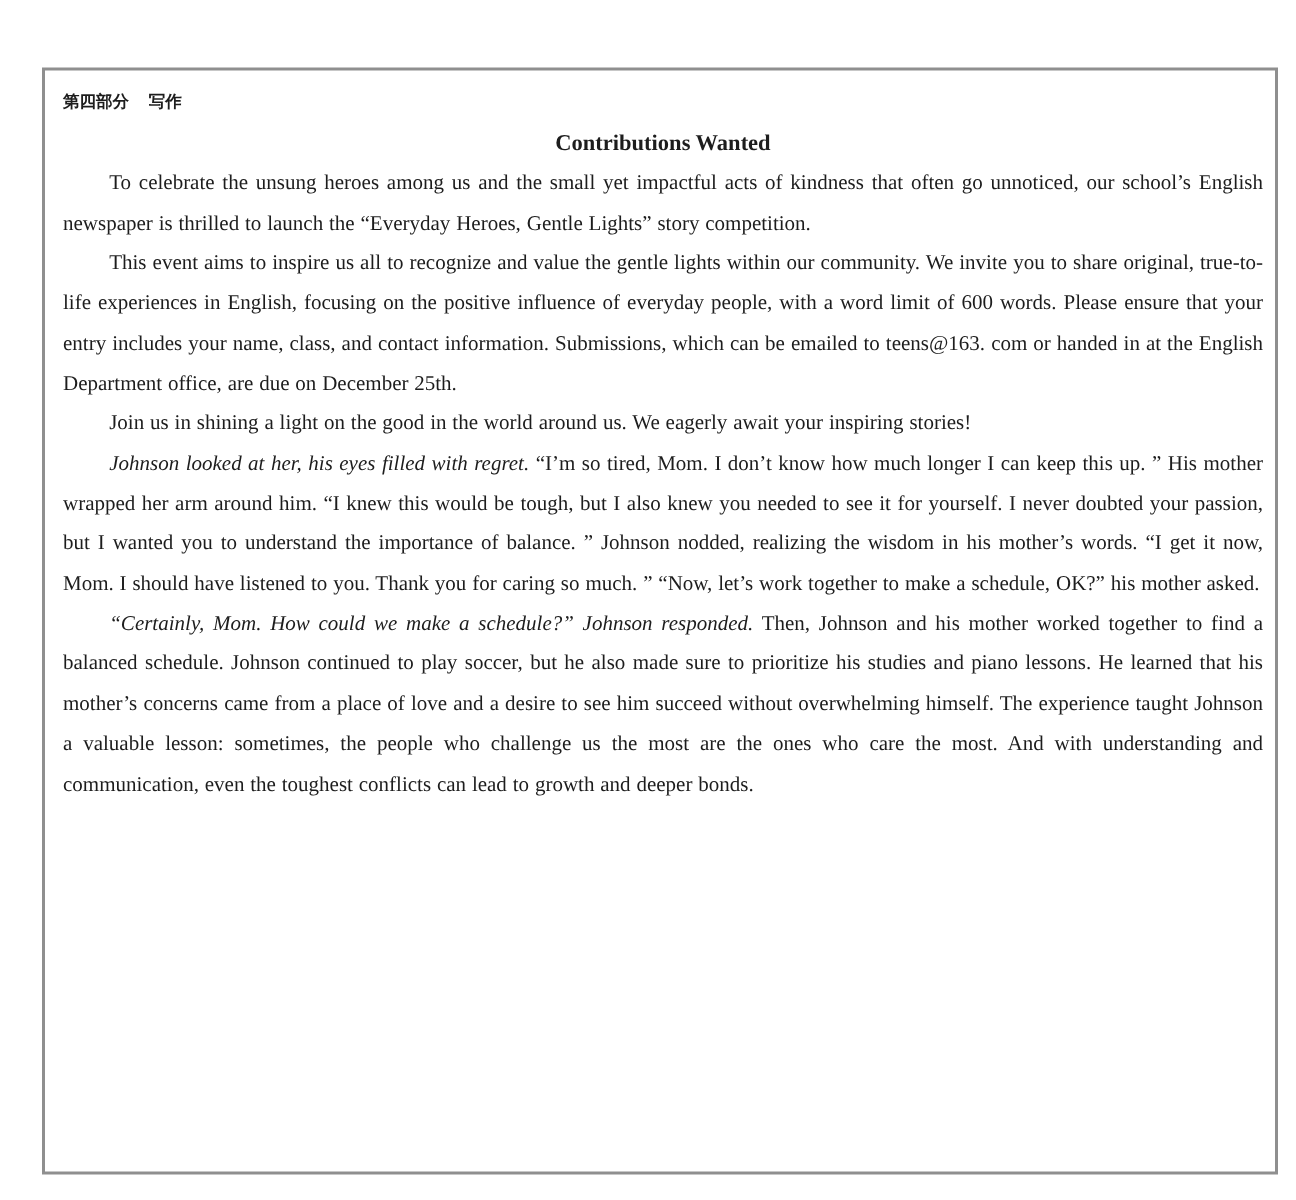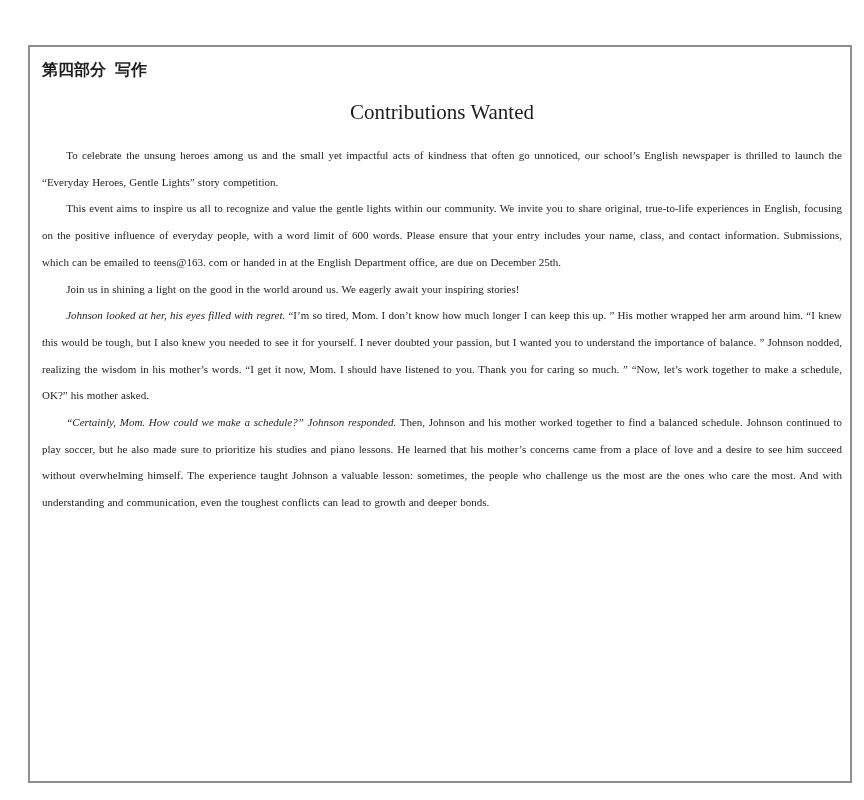--- a/index.html
+++ b/index.html
@@ -6,30 +6,30 @@
   body{
     width:864px;height:800px;position:relative;background:#ffffff;
     font-family:"Liberation Serif","DejaVu Serif",serif;
   }
   .sheet{
     position:absolute;left:28px;top:45px;width:824px;height:738px;
     box-sizing:border-box;border:2px solid #8f8f8f;background:#ffffff;
     padding:9px 8px 8px 12px;overflow:hidden;color:#1d1d1d;
   }
   .zh-heading{
-    font-family:Liberation Sans, sans-serif;
-    font-weight:bold;font-size:16px;line-height:27px;white-space:pre-wrap;
+    font-family:Liberation Mono, monospace;
+    font-weight:bold;font-size:11px;line-height:27px;white-space:pre-wrap;
     margin:0;
   }
   .doc-title{
-    margin:16px;text-align:center;font-weight:normal;font-size:21px;line-height:27px;
+    margin:0;text-align:center;font-weight:bold;font-size:15px;line-height:27px;
     font-family:"Liberation Serif","DejaVu Serif",serif;
   }
   p.body-par{
-    margin:0;font-size:11px;line-height:26.7px;text-align:justify;
+    margin:0;font-size:14px;line-height:26.7px;text-align:justify;
     text-indent:2.2em;word-spacing:0.4px;
   }
   p.body-par i{font-style:italic;}
 </style>
 </head>
 <body>
 
 <div class="sheet">
 
   <div class="zh-heading">第四部分  写作</div>

